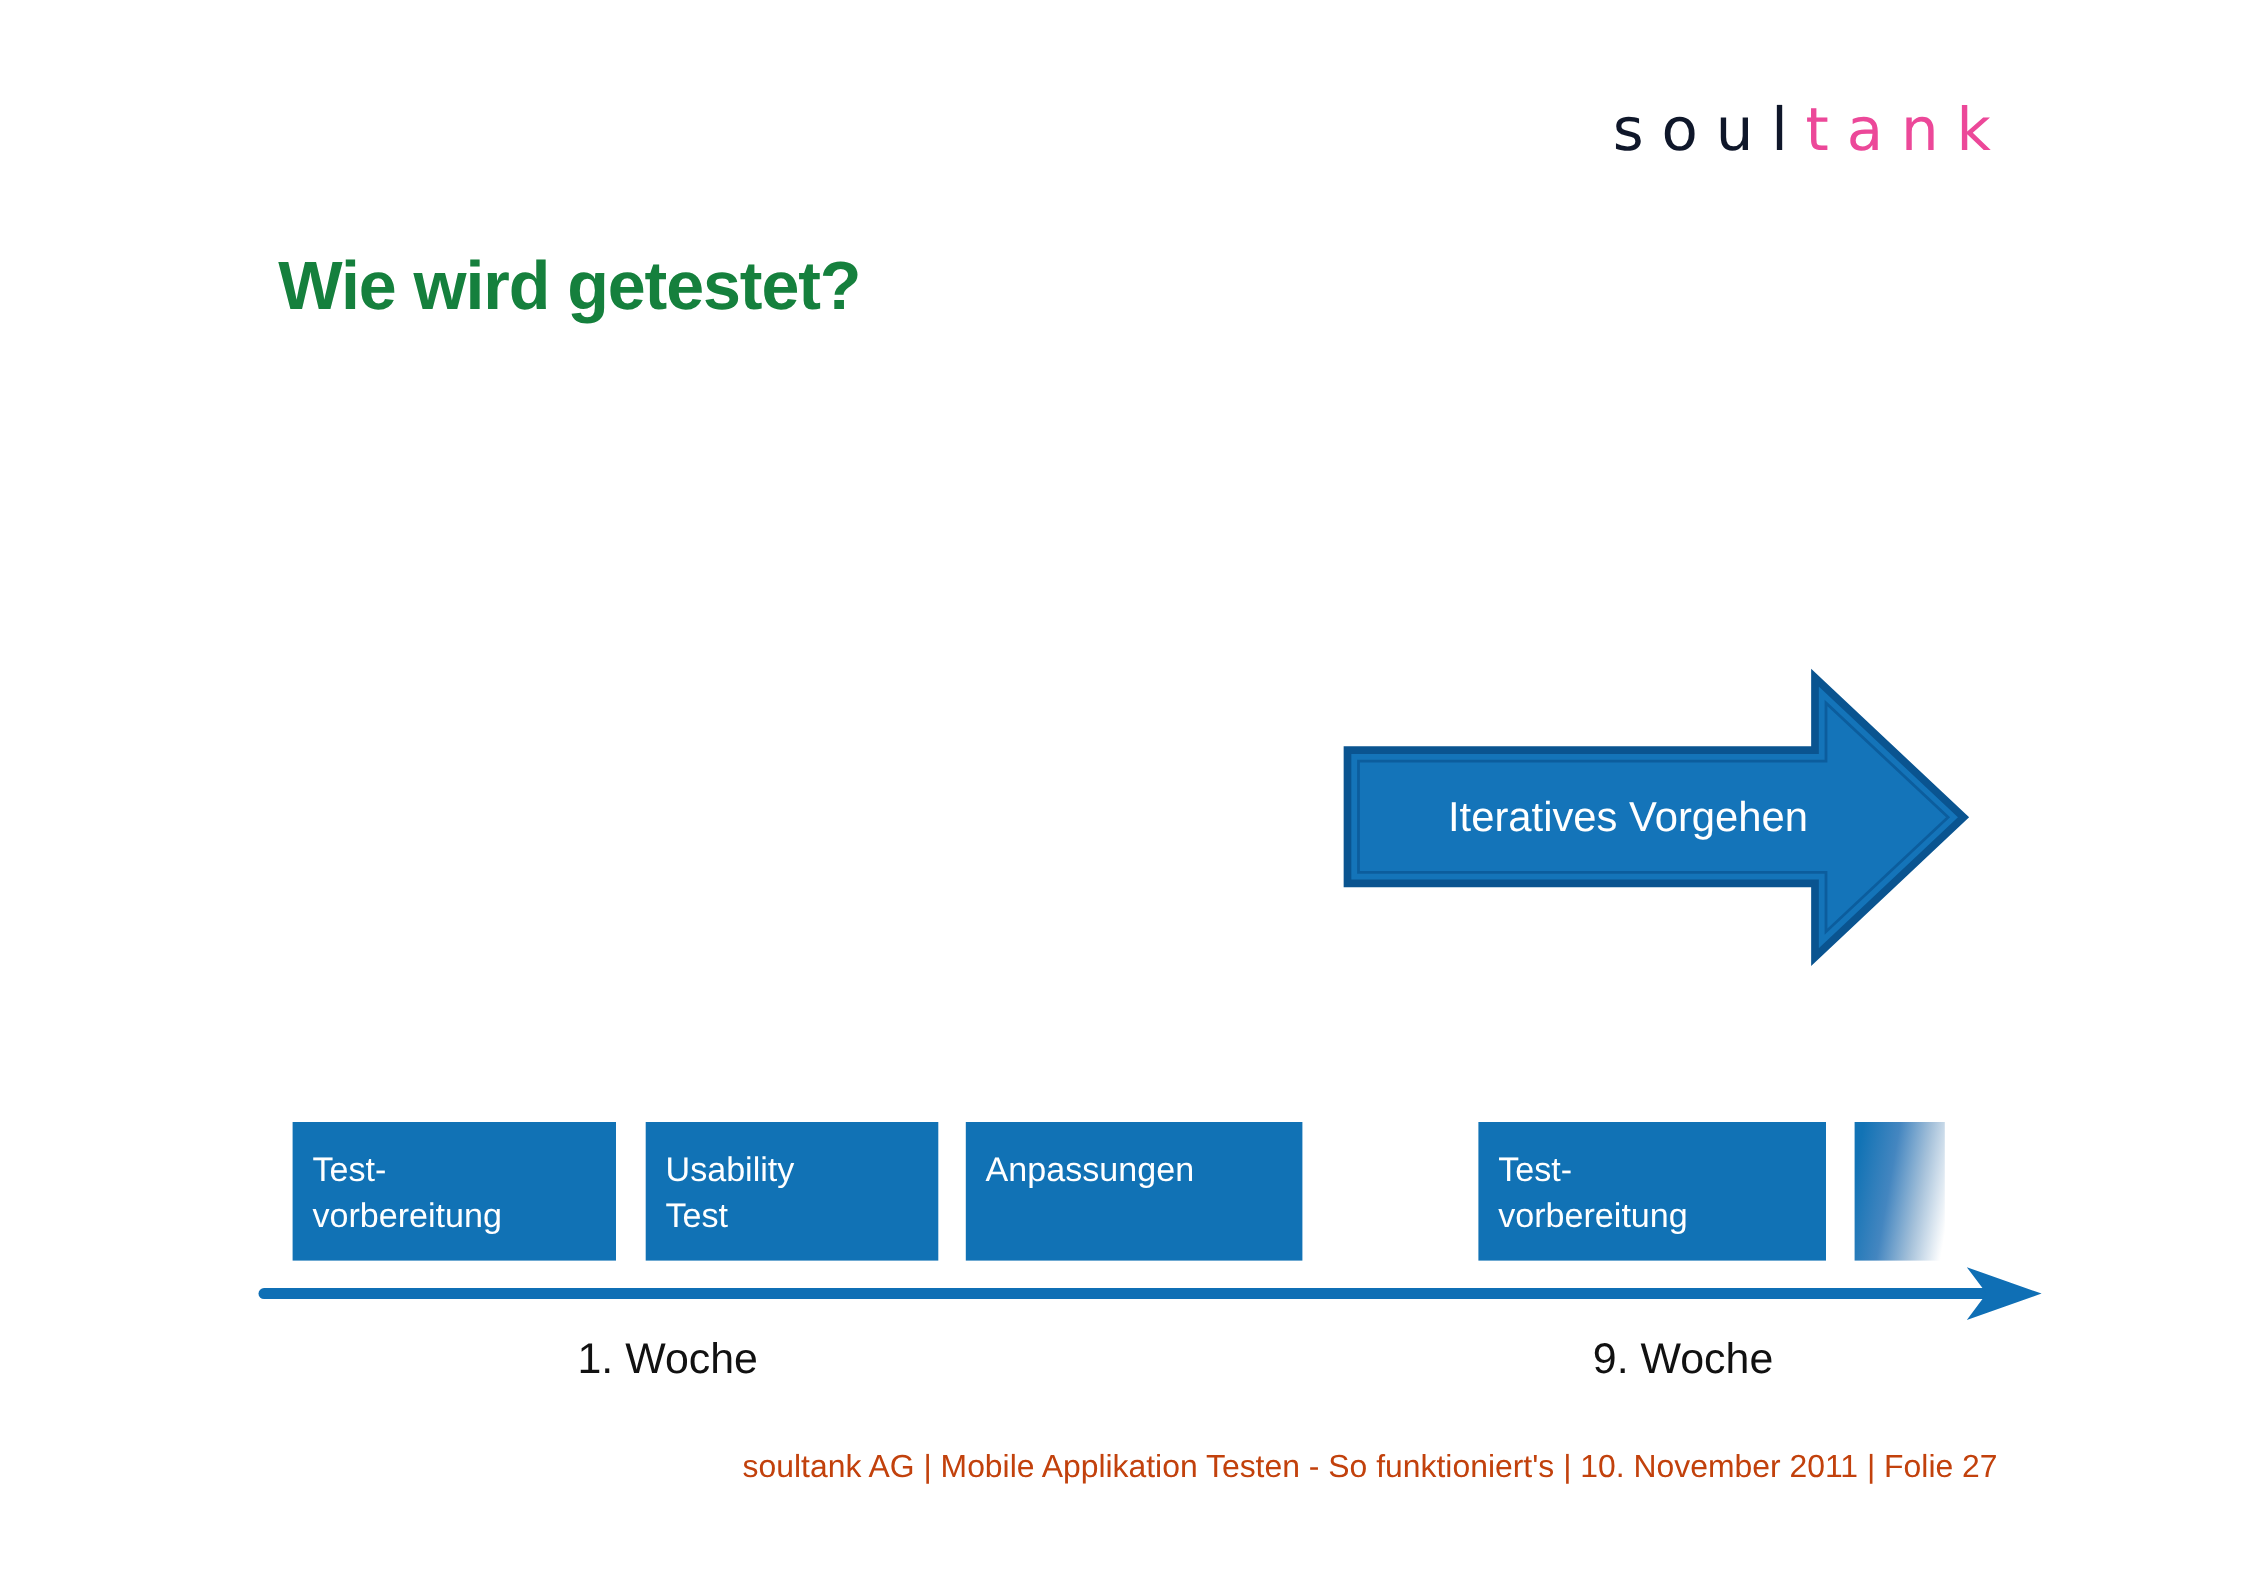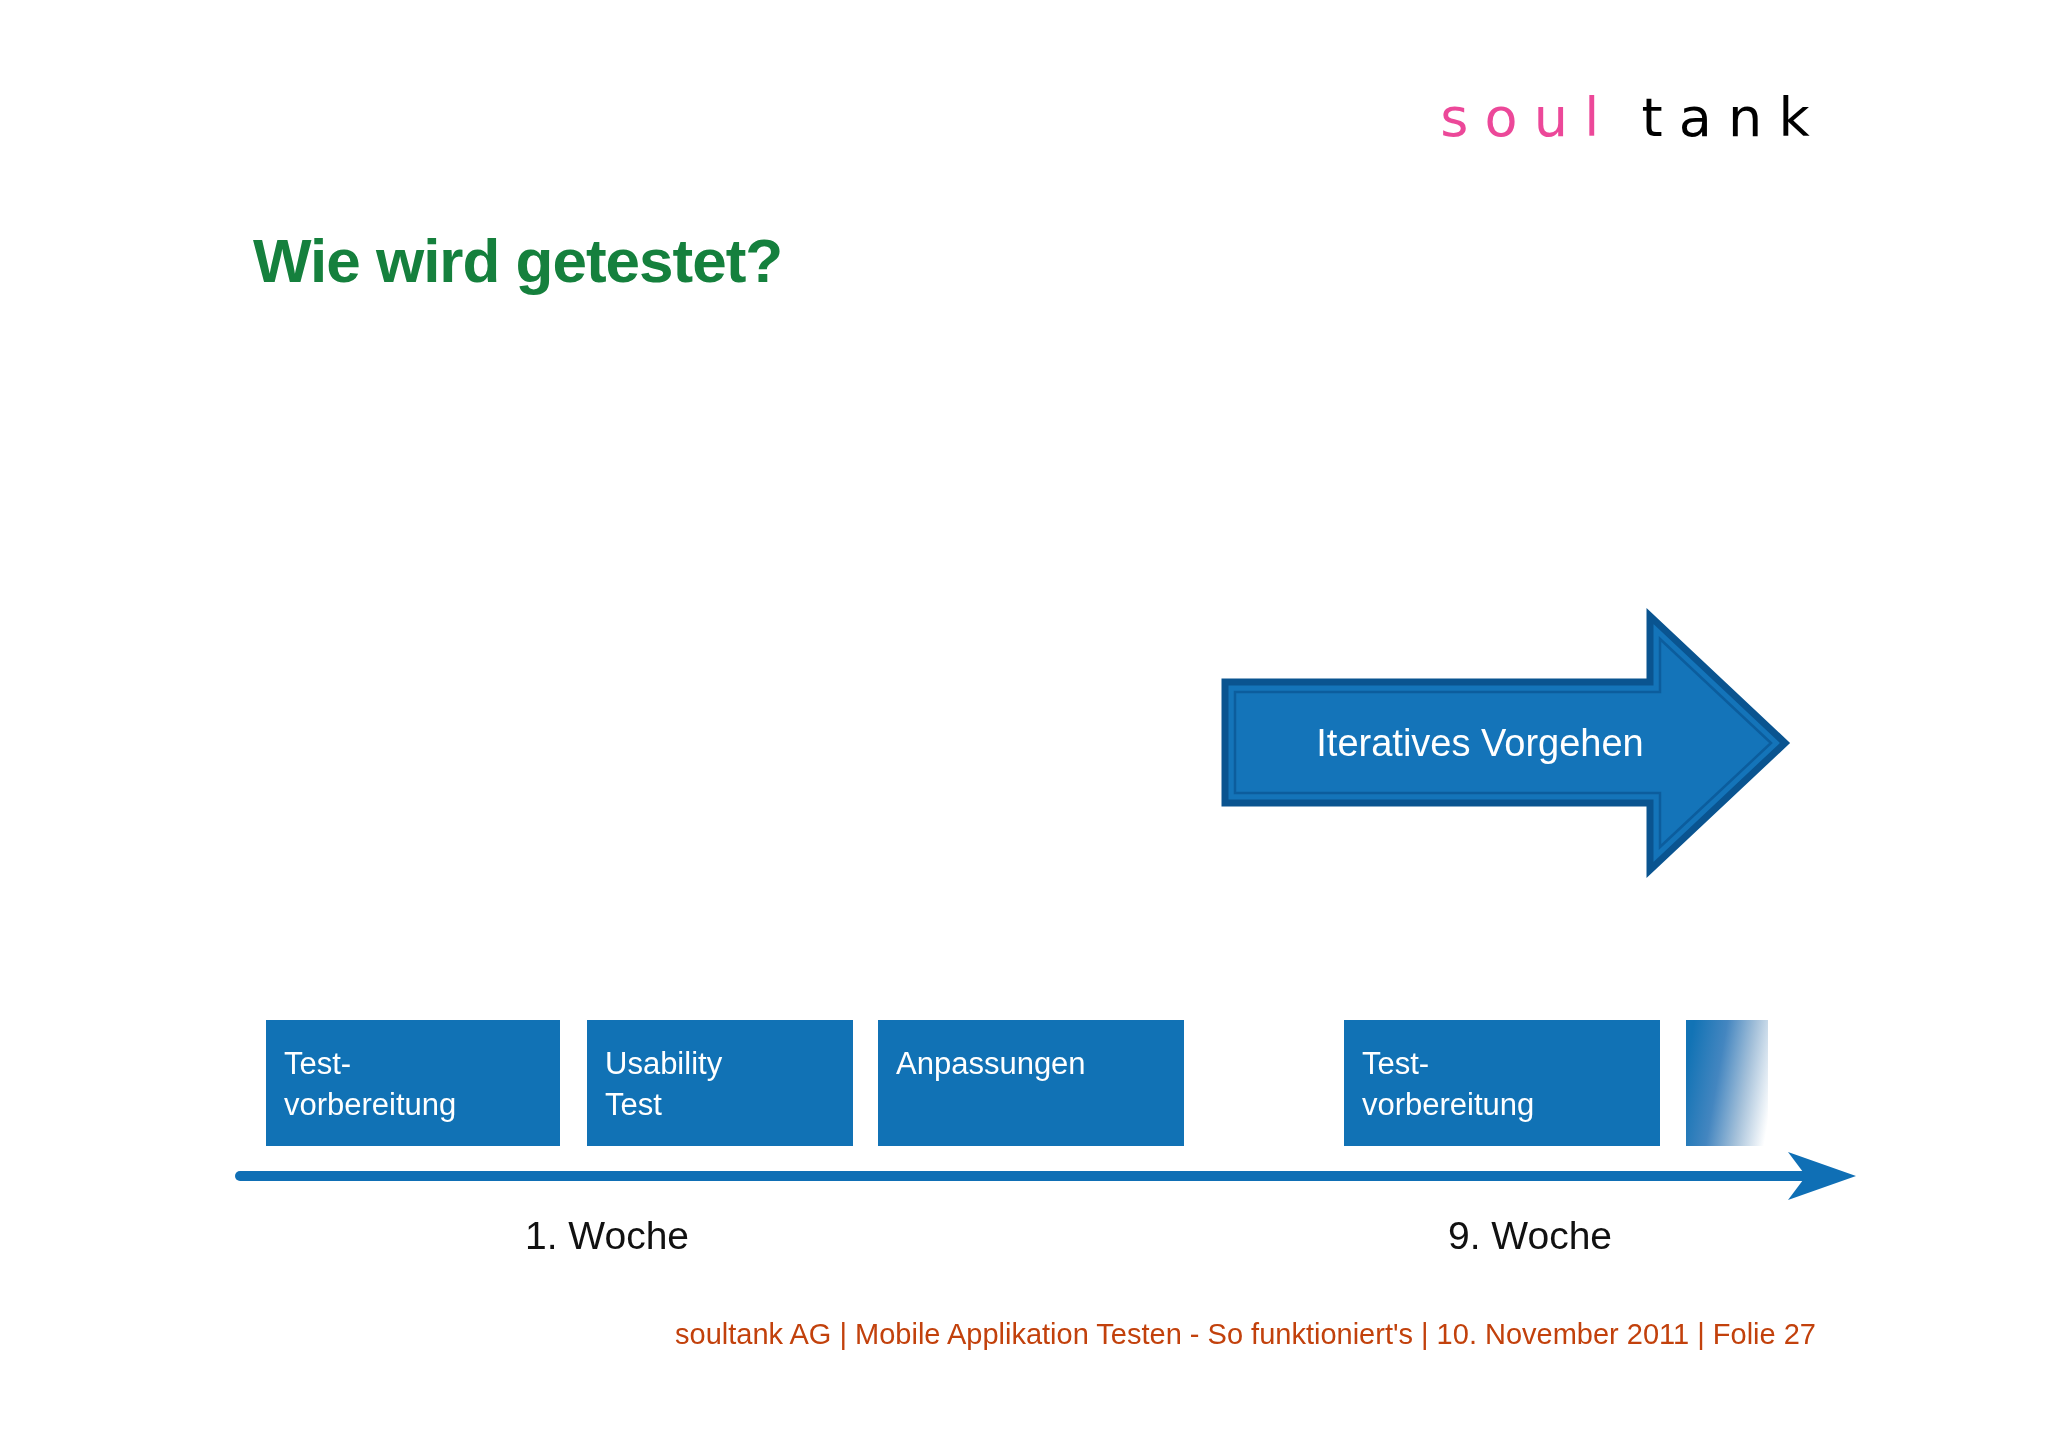--- a/index.html
+++ b/index.html
@@ -16,22 +16,22 @@
   .logo {
     position: absolute;
     top: 86px;
     right: 222px;
     font-family: "DejaVu Sans", sans-serif;
     font-size: 54px;
     font-weight: 400;
     letter-spacing: 0.30em;
     white-space: nowrap;
   }
-  .logo .soul { color: #ec4899; }
-  .logo .tank { color: #000000; margin-left: 26px; }
+  .logo .soul { color: #0f172a; }
+  .logo .tank { color: #ec4899; }
 
   
   .title {
     position: absolute;
     left: 253px;
     top: 225px;
     font-size: 62px;
     font-weight: 700;
     color: #15803d;
     letter-spacing: -1px;

